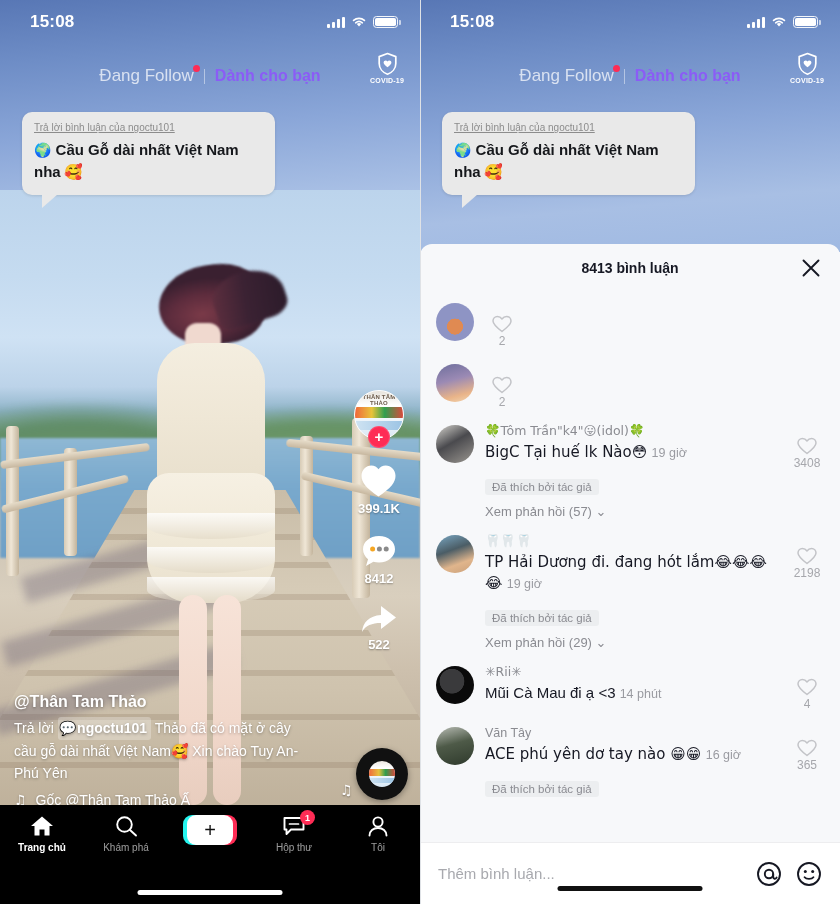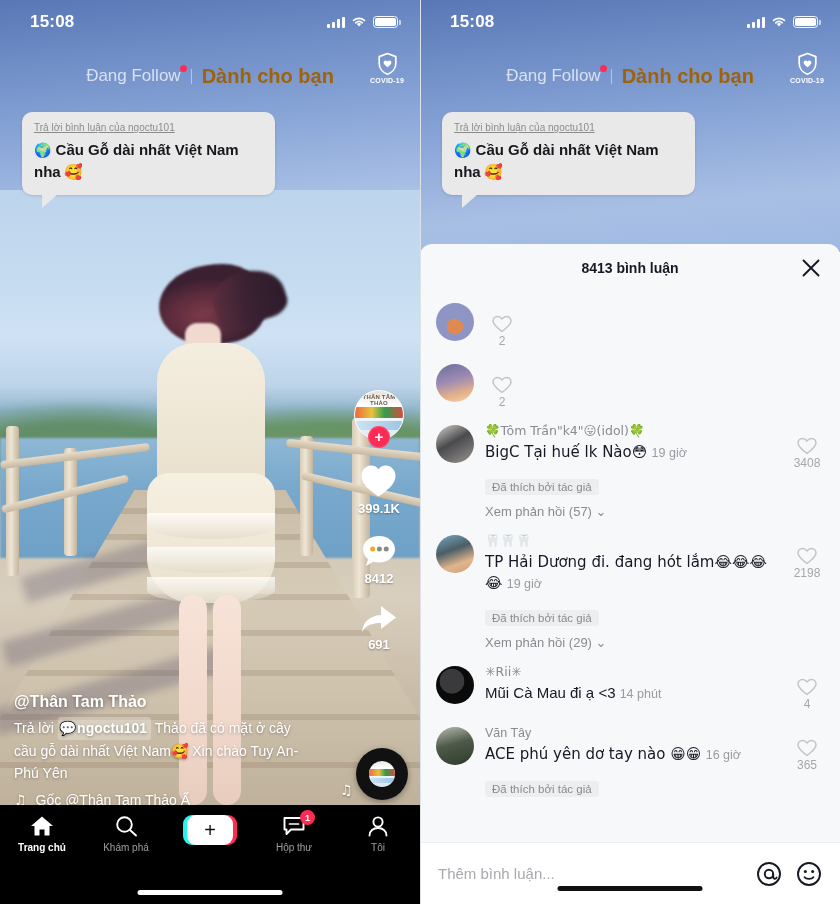--- a/index.html
+++ b/index.html
@@ -142,21 +142,21 @@
   
   .topnav {
     position: absolute; top: 56px; left: 0; width: 420px; height: 40px;
     display: flex; align-items: center; justify-content: center; gap: 0;
     z-index: 30;
   }
   .tab {
     font-size: 17px; color: rgba(255,255,255,.72); font-weight: 500;
     padding: 0 10px; position: relative; white-space: nowrap;
   }
-  .tab.active { color: #a16207; font-weight: bold; font-size: 20px; }
+  .tab.active { color: #8b5cf6; font-weight: bold; font-size: 16px; }
   .tab-dot {
     position:absolute; right: 4px; top: -1px; width: 7px; height: 7px;
     border-radius: 50%; background: #fe2c55;
   }
   .tab-sep { width:1px; height:15px; background: rgba(255,255,255,.45); }
   .covid {
     position: absolute; right: 16px; top: 52px;
     display: flex; flex-direction: column; align-items: center; gap: 1px;
     color: #fff; z-index: 30;
   }
@@ -447,21 +447,21 @@
           <circle cx="18.4" cy="15" r="2.5" fill="#8a8a8a"></circle>
           <circle cx="25.2" cy="15" r="2.5" fill="#8a8a8a"></circle>
         </svg>
         <div class="act-count">8412</div>
       </div>
 
       <div class="act">
         <svg width="38" height="30" viewBox="0 0 38 30">
           <path d="M21 2 L36 13.5 L21 25 V19 C12 19 5.5 21.5 2 28 C3 18 9 12 21 11 Z" fill="#fff"></path>
         </svg>
-        <div class="act-count">691</div>
+        <div class="act-count">522</div>
       </div>
     </div>
 
     <div class="disc">
       <div class="disc-label">
         <div class="b1"></div>
           <div class="b2"></div>
       </div>
       <span class="note-float emoji">♫</span>
     </div>

